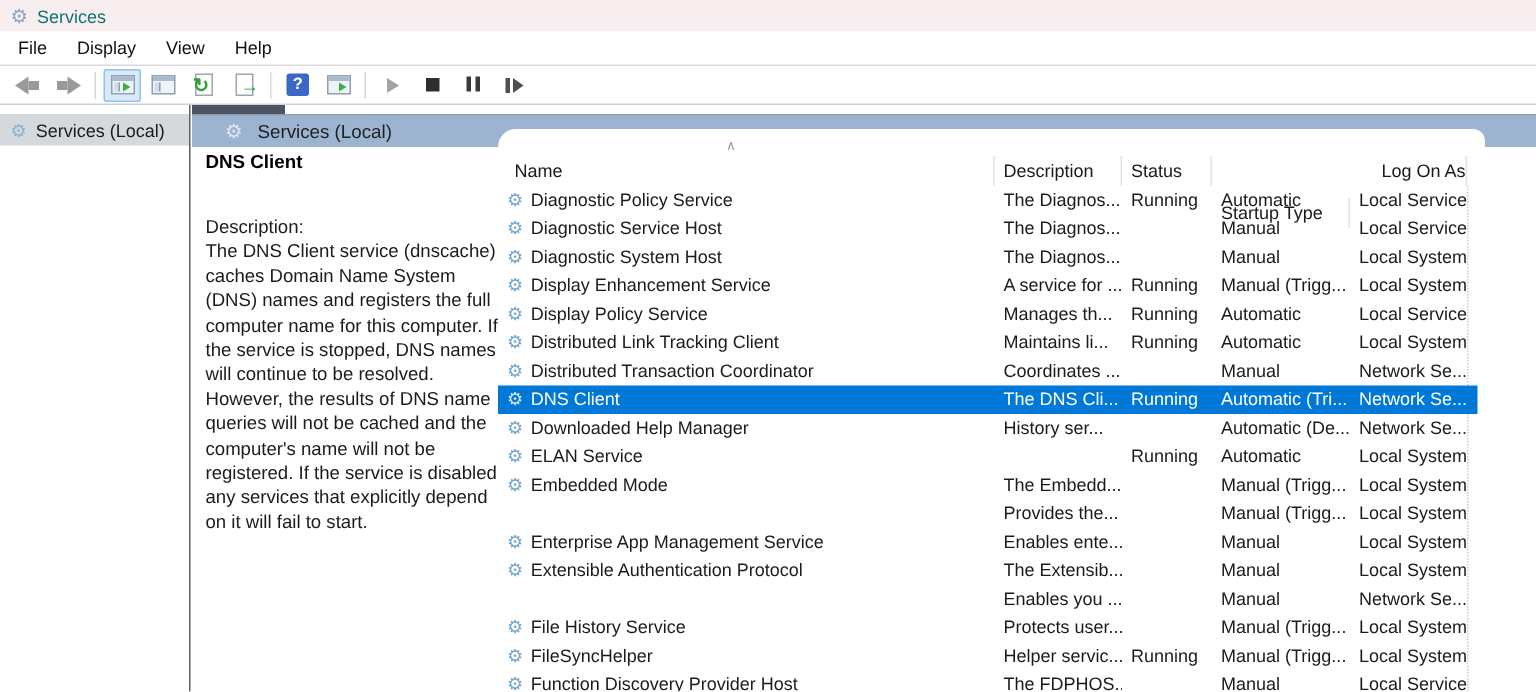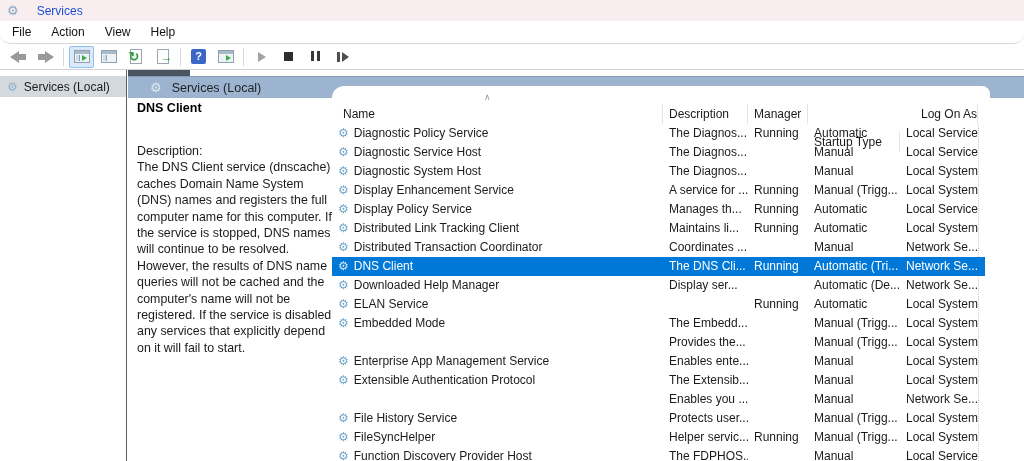--- a/index.html
+++ b/index.html
@@ -4,25 +4,25 @@
 <style>
   * { margin:0; padding:0; box-sizing:border-box; }
   html,body { width:1024px; height:461px; overflow:hidden; background:#fff;
     font-family:"Liberation Sans", sans-serif; font-size:12px; color:#1b1b1b; }
   .app { position:relative; width:1024px; height:461px; background:#fff; }
 
   
   .titlebar { position:absolute; left:0; top:0; width:1024px; height:21px;
     background:#f8eef0; display:flex; align-items:center; padding-left:7px; }
   .titlebar .gear { font-size:13px; color:#87a9c3; margin-right:6px; }
-  .titlebar .title { font-size:12px; color:#1d4ed8;margin-left:12px; }
+  .titlebar .title { font-size:12px; color:#0f766e; }
 
   
   .menubar { position:absolute; left:0; top:21px; width:1024px; height:23px;
-    background:#ffffff; border-bottom:1px solid #d9d9d9; display:flex; align-items:center; padding-left:2px;border-radius:10px; }
+    background:#ffffff; border-bottom:1px solid #d9d9d9; display:flex; align-items:center; padding-left:2px; }
   .menu-item { padding:0 10px; height:21px; line-height:21px; font-size:12px; color:#111; cursor:default; }
 
   
   .toolbar { position:absolute; left:0; top:44px; width:1024px; height:26px;
     background:#fff; border-bottom:1px solid #d2d0d4; display:flex; align-items:center; padding-left:5px; }
   .tbtn { width:25px; height:22px; display:flex; align-items:center; justify-content:center;
     border:1px solid transparent; border-radius:2px; margin:0 1px; }
   .tbtn.active { background:#d9e9f9; border-color:#90c2ef; }
   .tsep { width:1px; height:18px; background:#d8d8d8; margin:0 4px; }
 
@@ -108,21 +108,21 @@
 
 <div class="app">
 
   <div class="titlebar">
     <span class="gear">⚙</span>
     <span class="title">Services</span>
   </div>
 
   <div class="menubar">
       <div class="menu-item">File</div>
-      <div class="menu-item">Action</div>
+      <div class="menu-item">Display</div>
       <div class="menu-item">View</div>
       <div class="menu-item">Help</div>
     </div>
 
   <div class="toolbar">
       <div class="tbtn">
         <span class="arr arr-l">
           <span class="head"></span>
           <span class="tail"></span>
         </span>
@@ -198,21 +198,21 @@
       <div class="svc-name">DNS Client</div>
       <div class="desc-label">Description:</div>
       <div class="desc-text">The DNS Client service (dnscache) caches Domain Name System (DNS) names and registers the full computer name for this computer. If the service is stopped, DNS names will continue to be resolved. However, the results of DNS name queries will not be cached and the computer's name will not be registered. If the service is disabled, any services that explicitly depend on it will fail to start.</div>
     </div>
 
     <div class="list-panel">
       <span class="sort-arrow">∧</span>
       <div class="thead">
         <div class="hcell h-name">Name</div>
         <div class="hcell h-desc">Description</div>
-        <div class="hcell h-status">Manager</div>
+        <div class="hcell h-status">Status</div>
         <div class="hcell h-startup">Startup Type</div>
         <div class="hcell h-logon">Log On As</div>
       </div>
       <div class="vline"></div>
       <div class="tbody">
           <div class="trow">
             <div class="cell c-name"><span class="gear">⚙</span><span class="nm">Diagnostic Policy Service</span></div>
             <div class="cell c-desc">The Diagnos...</div>
             <div class="cell c-status">Running</div>
             <div class="cell c-startup">Automatic</div>
@@ -262,21 +262,21 @@
           </div>
           <div class="trow sel">
             <div class="cell c-name"><span class="gear">⚙</span><span class="nm">DNS Client</span></div>
             <div class="cell c-desc">The DNS Cli...</div>
             <div class="cell c-status">Running</div>
             <div class="cell c-startup">Automatic (Tri...</div>
             <div class="cell c-logon">Network Se...</div>
           </div>
           <div class="trow">
             <div class="cell c-name"><span class="gear">⚙</span><span class="nm">Downloaded Help Manager</span></div>
-            <div class="cell c-desc">Display ser...</div>
+            <div class="cell c-desc">History ser...</div>
             <div class="cell c-status"></div>
             <div class="cell c-startup">Automatic (De...</div>
             <div class="cell c-logon">Network Se...</div>
           </div>
           <div class="trow">
             <div class="cell c-name"><span class="gear">⚙</span><span class="nm">ELAN Service</span></div>
             <div class="cell c-desc"></div>
             <div class="cell c-status">Running</div>
             <div class="cell c-startup">Automatic</div>
             <div class="cell c-logon">Local System</div>

